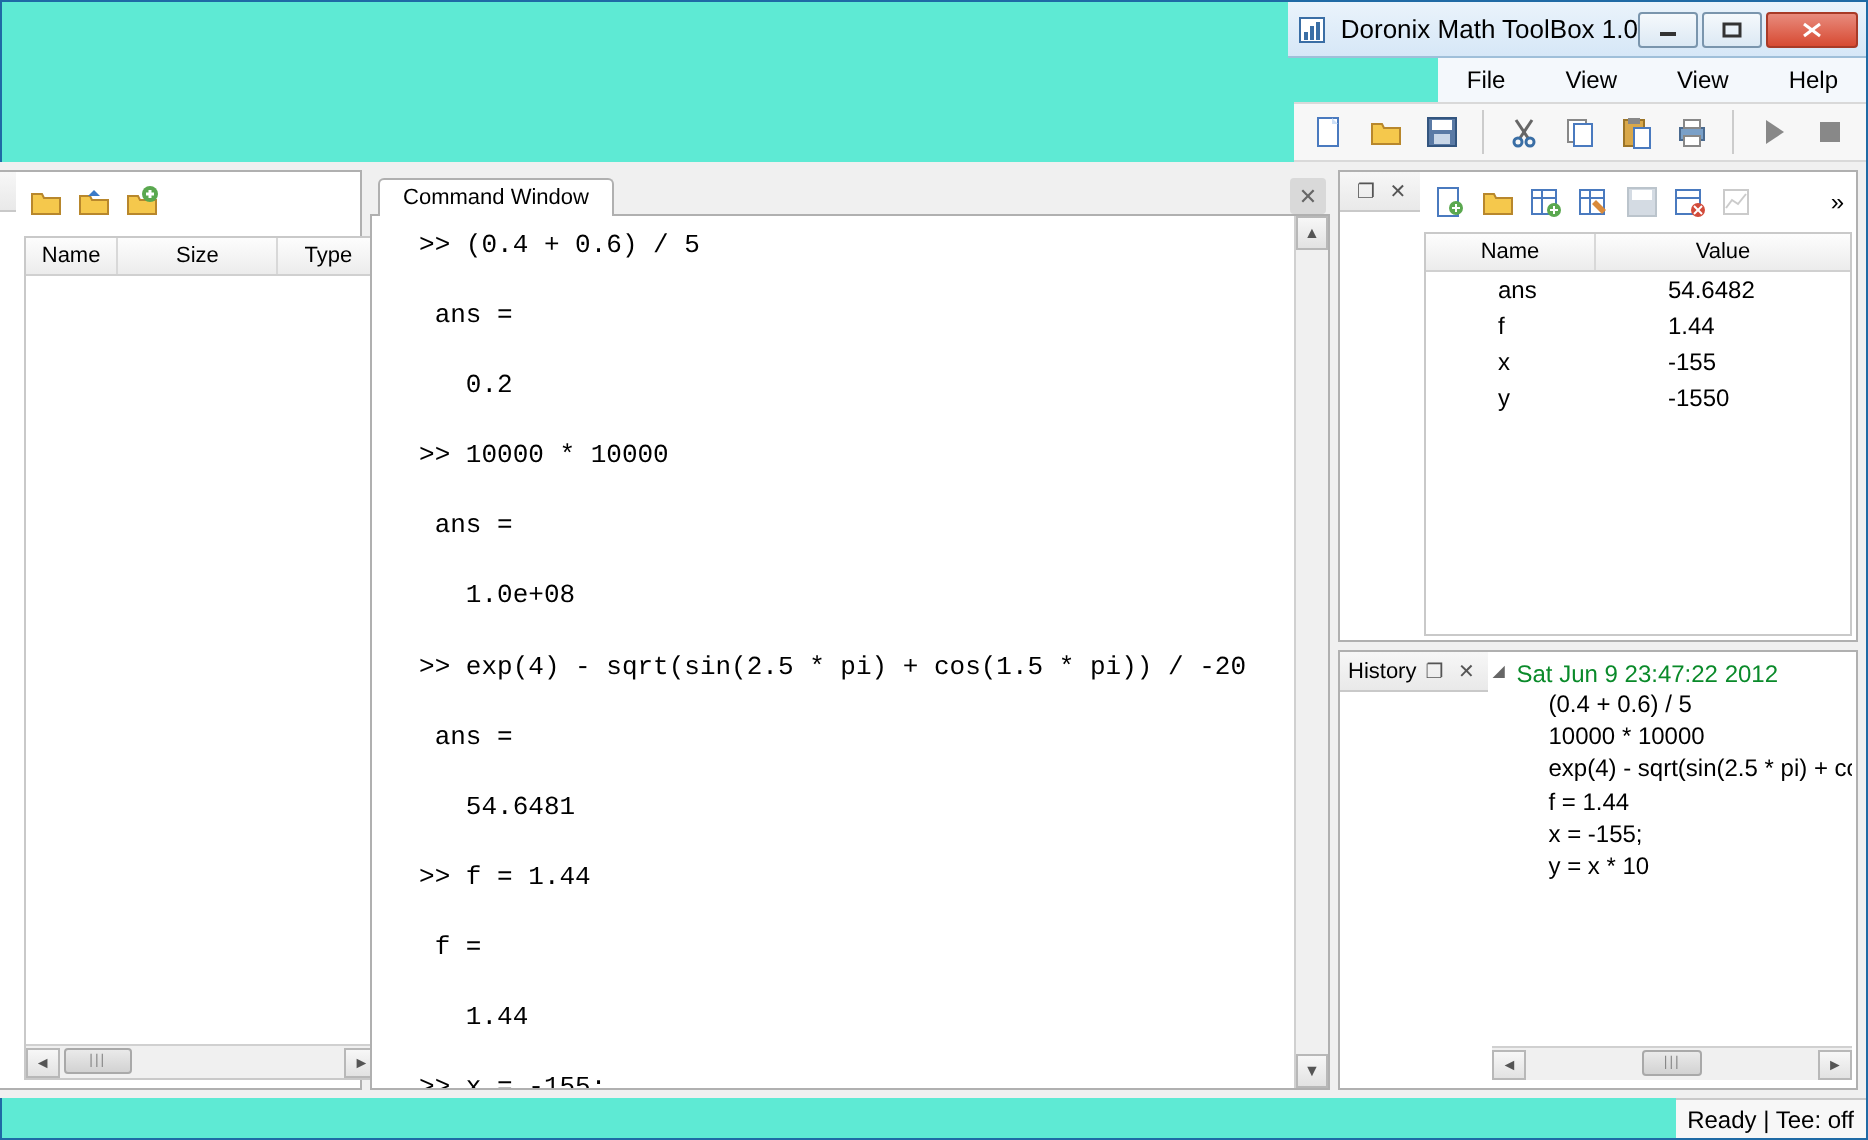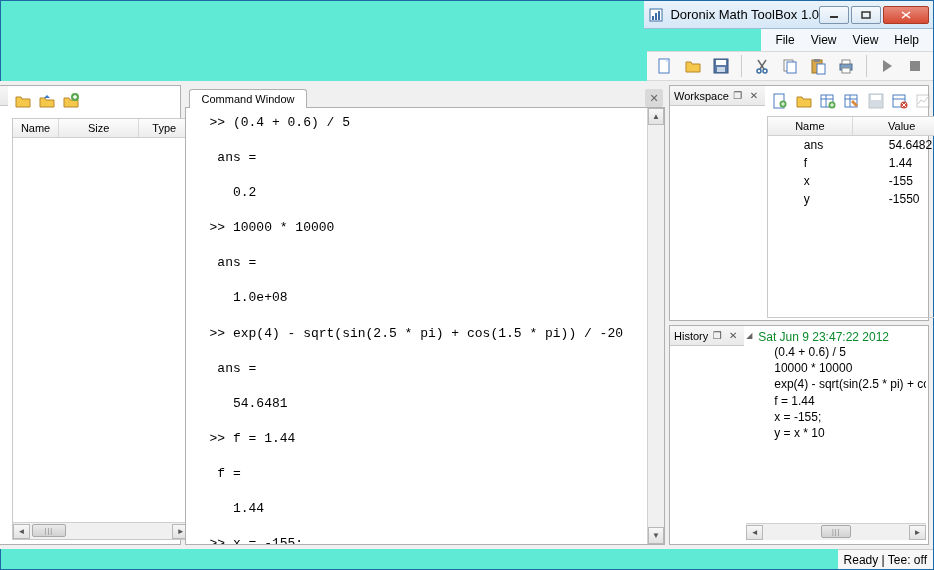--- a/index.html
+++ b/index.html
@@ -4,21 +4,21 @@
 <style>
 * { box-sizing: border-box; margin: 0; padding: 0; }
 body { font-family: "Segoe UI", Tahoma, sans-serif; font-size: 12px; background: #fff; overflow: hidden; }
 .window { width: 934px; height: 570px; border: 1px solid #1f6aa5; background: #5eead4; display: flex; flex-direction: column; align-items: flex-end; }
 .titlebar { height: 28px; background: linear-gradient(#eaf3fb,#d6e7f7); display: flex; align-items: center; padding: 0 4px; border-bottom: 1px solid #9fbfd9; }
 .titlebar .app-icon { width:16px; height:16px; margin-right:6px; display:flex; align-items:center; justify-content:center; }
 .titlebar .title { flex: 1; font-size: 13px; color: #000; }
 .winbtns { display:flex; gap:2px; }
 .winbtn { width:30px; height:18px; border:1px solid #7a95ad; border-radius:2px; display:flex; align-items:center; justify-content:center; background:linear-gradient(#f5f9fc,#dce9f4); font-size:10px; cursor:default; }
 .winbtn.close { background:linear-gradient(#e88b7d,#d74a32); color:#fff; border-color:#a83a27; width:46px; }
-.menubar { height:22px; display:flex; align-items:center; padding:0 6px; gap:0; background:#f4f8fc; }
+.menubar { height:22px; display:flex; align-items:center; padding:0 6px; gap:14px; background:#f4f8fc; }
 .menuitem { padding:2px 8px; cursor:default; }
 .toolbar { height:30px; display:flex; align-items:center; padding:2px 6px; gap:4px; border-top:1px solid #d9d9d9; border-bottom:1px solid #d9d9d9; background:#f7f7f7; }
 .tbtn { width:24px; height:24px; display:flex; align-items:center; justify-content:center; cursor:default; border:1px solid transparent; border-radius:2px; }
 .tsep { width:1px; height:22px; background:#ccc; margin:0 4px; }
 .content { flex:1; display:flex; background:#f0f0f0; padding:4px; gap:4px; min-height:0; }
 .panel { background:#fff; display:flex; flex-direction:row; border:1px solid #b0b0b0; min-height:0; }
 .panel-hdr { height:20px; background:linear-gradient(#f7f7f7,#e9e9e9); border-bottom:1px solid #c9c9c9; display:flex; align-items:center; padding:0 4px; font-size:11px; }
 .panel-hdr .ttl { flex:1; }
 .panel-hdr .hicon { width:14px; height:14px; display:flex; align-items:center; justify-content:center; cursor:default; margin-left:2px; font-size:10px; color:#555; }
 .left { width:254px; }
@@ -257,21 +257,20 @@
           <div class="arrow">▲</div>
             <div class="track"></div>
             <div class="arrow">▼</div>
         </div>
       </div>
     </div>
 
     <div class="right">
       <div class="panel" style="flex:0 0 236px;">
         <div class="panel-hdr">
-          <span class="ttl">Workspace</span>
           <span class="hicon">❐</span>
           <span class="hicon">✕</span>
         </div>
         <div class="wsbody">
           <div class="wsicons">
             <div class="smbtn">
                 <svg width="18" height="18">
                   <rect x="3" y="2" width="10" height="14" fill="#fff" stroke="#4a7abf"></rect>
                   <circle cx="12" cy="12" r="3.5" fill="#5aa84f"></circle>
                   <line x1="12" y1="10" x2="12" y2="14" stroke="#fff"></line>

